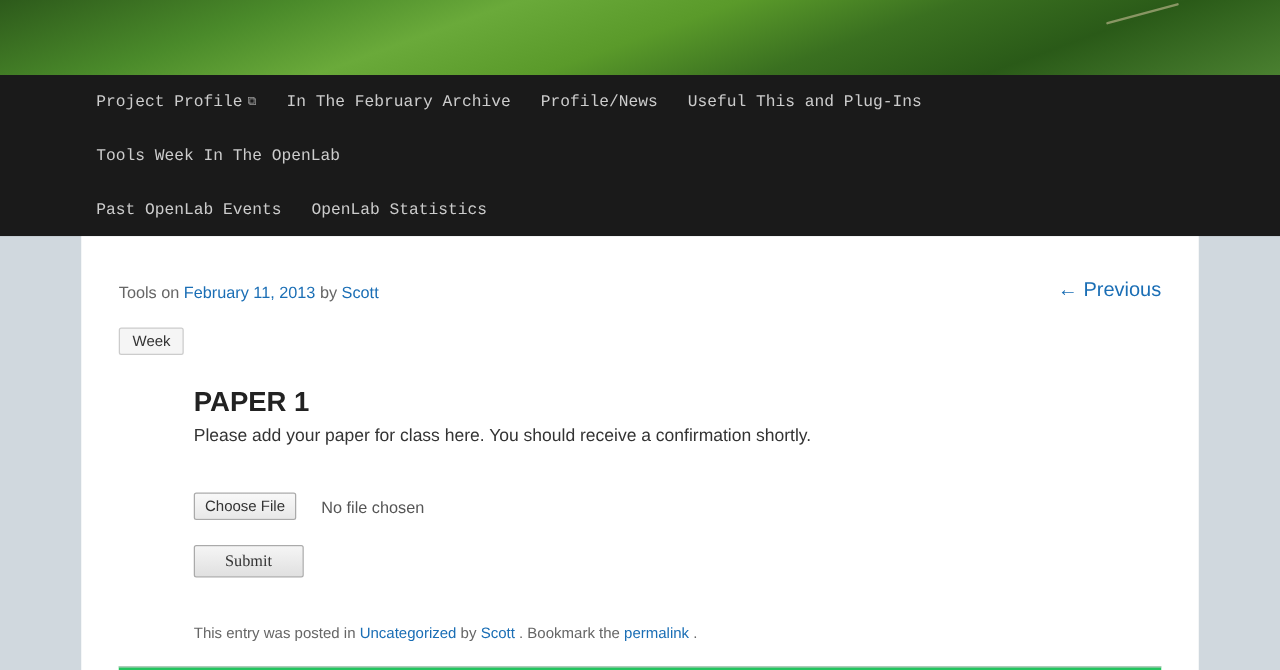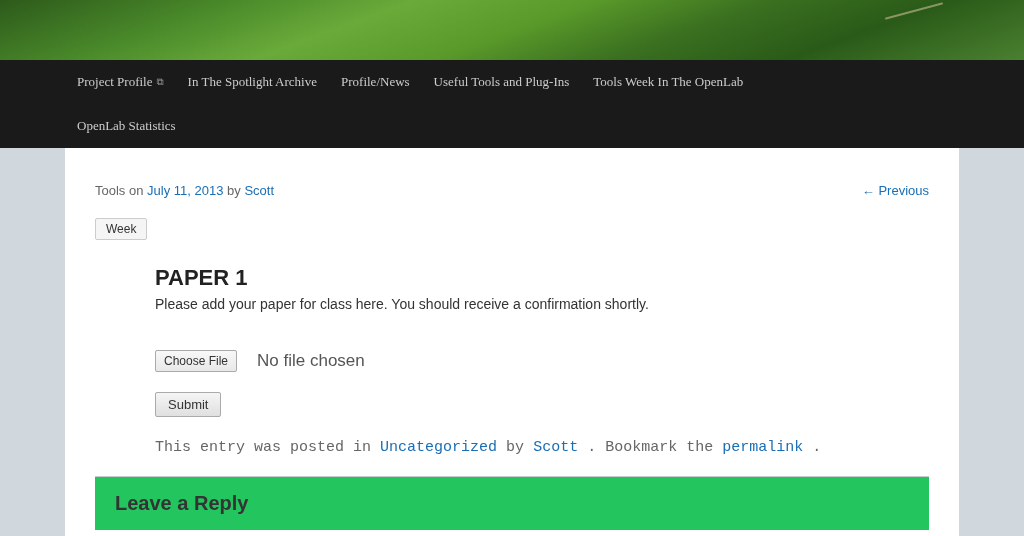--- a/index.html
+++ b/index.html
@@ -33,21 +33,21 @@
       background-color: #1a1a1a;
       padding: 0 65px;
     }
     .nav-row {
       display: flex;
       align-items: center;
       flex-wrap: wrap;
     }
     .nav-item {
       color: #ccc;
-      font-family: Liberation Serif, serif;
+      font-family: Liberation Mono, monospace;
       font-size: 13px;
       padding: 14px 12px;
       cursor: pointer;
       text-decoration: none;
       display: flex;
       align-items: center;
       gap: 4px;
     }
     .nav-item .ext-icon {
       font-size: 10px;
@@ -76,21 +76,21 @@
       color: #666;
     }
     .post-meta a {
       color: #1a6eb5;
       text-decoration: none;
     }
     .prev-link {
       color: #1a6eb5;
       text-decoration: none;
       font-family: Arial, sans-serif;
-      font-size: 13px;
+      font-size: 16px;
       text-align: right;
     }
 
     
     .edit-btn {
       display: inline-block;
       margin: 10px 0 15px 0;
       padding: 3px 10px;
       border: 1px solid #ccc;
       background: #f5f5f5;
@@ -132,44 +132,44 @@
       border: 1px solid #aaa;
       background: linear-gradient(to bottom, #f8f8f8, #e8e8e8);
       font-family: Arial, sans-serif;
       font-size: 12px;
       color: #333;
       cursor: pointer;
       border-radius: 2px;
     }
     .file-status {
       font-family: Arial, sans-serif;
-      font-size: 17px;
+      font-size: 13px;
       color: #555;
     }
 
     
     .submit-btn {
       display: inline-block;
-      padding: 4px 12px;
+      padding: 4px 24px;
       border: 1px solid #aaa;
       background: linear-gradient(to bottom, #f5f5f5, #e0e0e0);
-      font-family: Liberation Sans, sans-serif;
+      font-family: Liberation Serif, serif;
       font-size: 13px;
       color: #333;
       cursor: pointer;
       border-radius: 2px;
       margin-bottom: 20px;
     }
 
     
     .post-footer {
-      font-family: Liberation Mono, monospace;
-      font-size: 15px;
+      font-family: Liberation Sans, sans-serif;
+      font-size: 12px;
       color: #666;
-      margin-top: 2px;
+      margin-top: 17px;
     }
     .post-footer a {
       color: #1a6eb5;
       text-decoration: none;
     }
 
     
     .leave-reply {
       background-color: #22c55e;
       margin-top: 20px;
@@ -188,47 +188,50 @@
 
 <div class="hero-image-full"></div>
 
 <nav>
   <div class="nav-row">
     <a class="nav-item">
       <span>Project Profile</span>
       <span class="ext-icon">⧉</span>
     </a>
     <a class="nav-item">
-      <span>In The Spotlight Archive</span>
+      <span>In The February Archive</span>
     </a>
     <a class="nav-item">
       <span>Profile/News</span>
     </a>
     <a class="nav-item">
-      <span>Useful Tools and Plug-Ins</span>
+      <span>Useful This and Plug-Ins</span>
     </a>
     <a class="nav-item">
       <span>Tools Week In The OpenLab</span>
     </a>
   </div>
   <div class="nav-row">
+    <a class="nav-item">
+      <span>Past OpenLab Events</span>
+    </a>
     <a class="nav-item">
       <span>OpenLab Statistics</span>
     </a>
   </div>
 </nav>
 
 <div class="main-wrapper">
   <div class="content-area">
 
     
     <div class="post-meta">
       <span>
         <span>Tools on</span>
-        <a style="color: rgb(26, 110, 181);">July 11, 2013</a>
+        <a style="color: rgb(26, 110, 181);">February 11, 2013</a>
         <span> by </span>
         <a style="color: rgb(26, 110, 181);">Scott</a>
       </span>
       <a class="prev-link">← Previous</a>
     </div>
 
     
     <button class="edit-btn">Week</button>
 
     

